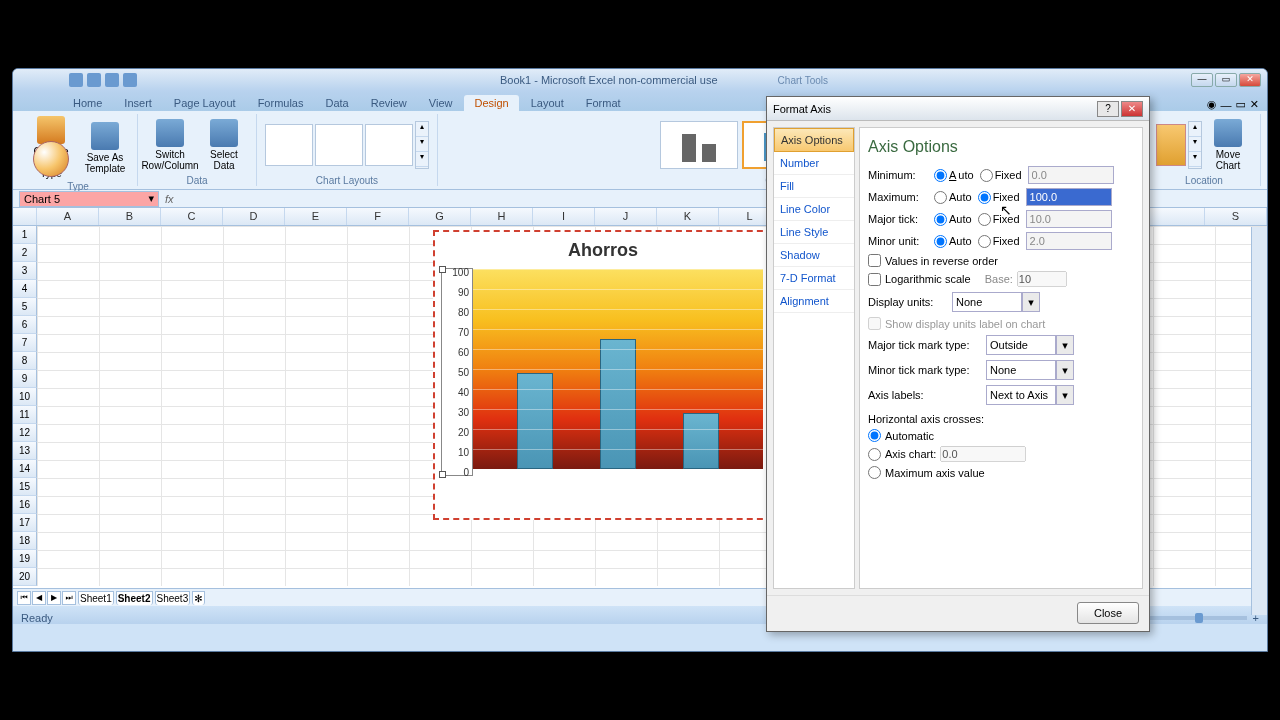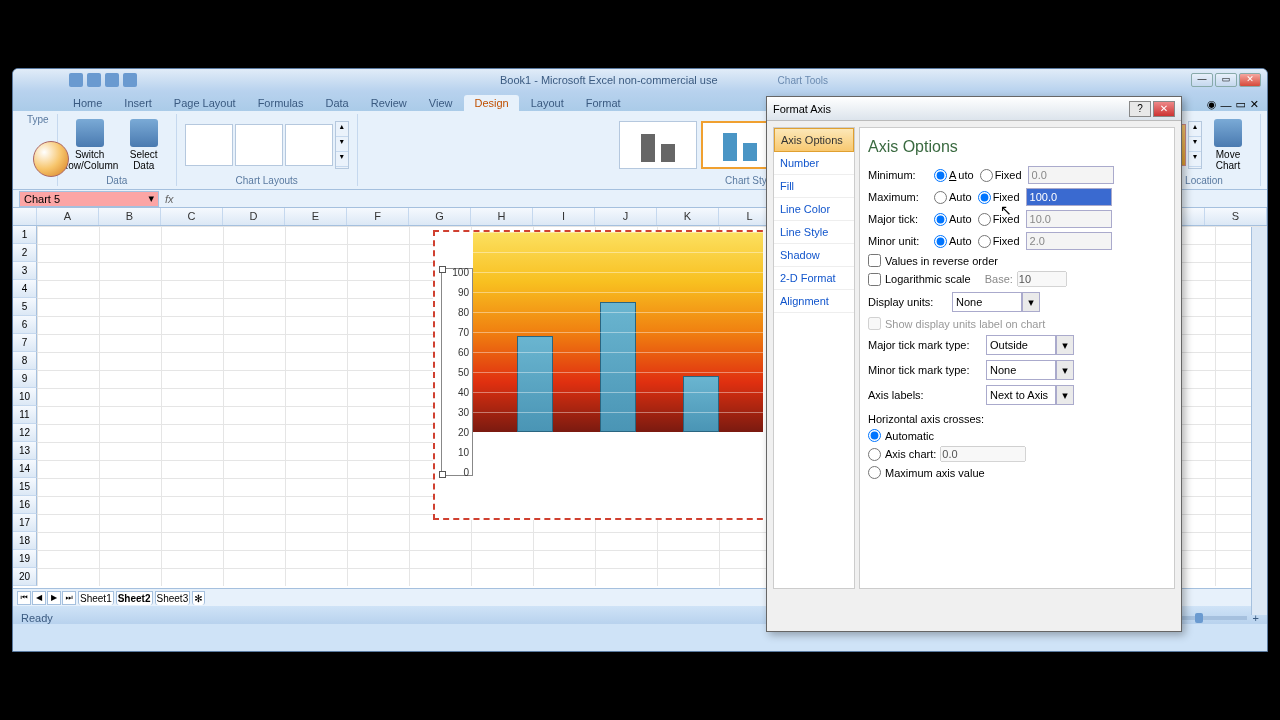--- a/index.html
+++ b/index.html
@@ -62,21 +62,21 @@
 .nav-arrows{display:flex;gap:1px}
 .nav-arrows span{width:14px;height:14px;border:1px solid #a5c0de;background:#fff;text-align:center;font-size:8px;line-height:12px}
 .stab{padding:1px 1px;background:#fff;border:1px solid #a5c0de;border-bottom:none;border-radius:0 0 3px 3px;font-size:10px}
 .stab.active{font-weight:bold}
 .status{height:18px;background:linear-gradient(#cfe3f7,#b8d2ee);display:flex;align-items:flex-end;padding:0 8px;justify-content:space-between;font-size:10px;color:#3a5a80}
 .status .right{display:flex;gap:6px;align-items:center}
 .zoom-slider{width:100px;height:4px;background:#a5c0de;position:relative}
 .zoom-slider::after{content:"";position:absolute;left:48px;top:-3px;width:8px;height:10px;background:#6a9ad0;border-radius:2px}
 
 
-.dlg{position:absolute;left:766px;top:96px;width:416px;height:536px;background:#f0f0f0;border:1px solid #666;box-shadow:3px 3px 8px rgba(0,0,0,0.3)}
+.dlg{position:absolute;left:766px;top:96px;width:384px;height:536px;background:#f0f0f0;border:1px solid #666;box-shadow:3px 3px 8px rgba(0,0,0,0.3)}
 .dlg-title{height:24px;background:linear-gradient(#fff,#dce4ec);display:flex;align-items:center;padding:0 6px;justify-content:space-between;border-bottom:1px solid #bbb}
 .dlg-btns{display:flex;gap:2px}
 .dlg-btns .b{width:22px;height:16px;border:1px solid #888;background:#e8e8e8;text-align:center;font-size:10px;line-height:14px}
 .dlg-btns .b.close{background:linear-gradient(#e88,#c33);color:#fff}
 .dlg-body{display:flex;height:474px;padding:6px;gap:4px}
 .dlg-nav{width:82px;border:1px solid #ccc;background:#fff}
 .dlg-nav div{padding:5px 6px;border-bottom:1px solid #eee;color:#15c;cursor:default}
 .dlg-nav div.sel{background:linear-gradient(#fce8b8,#f8c870);color:#333;border:1px solid #e0a030}
 .dlg-main{flex:1;border:1px solid #ccc;background:#fff;padding:10px 8px}
 .dlg-h{font-size:16px;color:#3a6a40;margin-bottom:10px}
@@ -130,20 +130,30 @@
     <div class="tab">Format</div>
     <div class="righttabs">
       <span>◉</span>
       <span>—</span>
       <span>▭</span>
       <span>✕</span>
     </div>
   </div>
   <div class="ribbon">
     <div class="group">
+      <div class="group-body">
+        <div class="bigbtn chart">
+            <div class="ic"></div>
+            <span>Change Chart Type</span>
+          </div>
+        <div class="bigbtn">
+            <div class="ic"></div>
+            <span>Save As Template</span>
+          </div>
+      </div>
       <div class="group-label">Type</div>
     </div>
     <div class="group">
       <div class="group-body">
         <div class="bigbtn">
             <div class="ic"></div>
             <span>Switch Row/Column</span>
           </div>
         <div class="bigbtn">
             <div class="ic"></div>
@@ -247,20 +257,21 @@
           <div>17</div>
           <div>18</div>
           <div>19</div>
           <div>20</div>
         </div>
       <div class="cells">
           <div class="grid"></div>
         </div>
     </div>
     <div class="chart-obj">
+      <div class="chart-title">Ahorros</div>
       <div class="axis-sel"></div>
       <div class="yticks" id="yticks">
           <div style="top: 100%;">0</div>
           <div style="top: 90%;">10</div>
           <div style="top: 80%;">20</div>
           <div style="top: 70%;">30</div>
           <div style="top: 60%;">40</div>
           <div style="top: 50%;">50</div>
           <div style="top: 40%;">60</div>
           <div style="top: 30%;">70</div>
@@ -322,21 +333,21 @@
     </div>
   </div>
   <div class="dlg-body">
     <div class="dlg-nav">
       <div class="sel">Axis Options</div>
       <div>Number</div>
       <div>Fill</div>
       <div>Line Color</div>
       <div>Line Style</div>
       <div>Shadow</div>
-      <div>2-D Format</div>
+      <div>7-D Format</div>
       <div>Alignment</div>
     </div>
     <div class="dlg-main">
       <div class="dlg-h">Axis Options</div>
       <div class="row">
         <span class="lbl">Minimum:</span>
         <label><input type="radio" checked="" style=""> <u>A</u>uto</label>
         <label>
             <input type="radio" style=""> 
             <span>Fixed</span>
@@ -427,14 +438,17 @@
             <span>Axis chart:</span> 
             <input type="text" disabled="" style="width: 86px;" value="0.0">
           </div>
         <div class="chk">
             <input type="radio" style=""> 
             <span>Maximum axis value</span>
           </div>
       </div>
     </div>
   </div>
+  <div class="dlg-foot">
+    <button>Close</button>
+  </div>
 </div>
 <div class="cursor">↖</div>
 
 </body></html>

